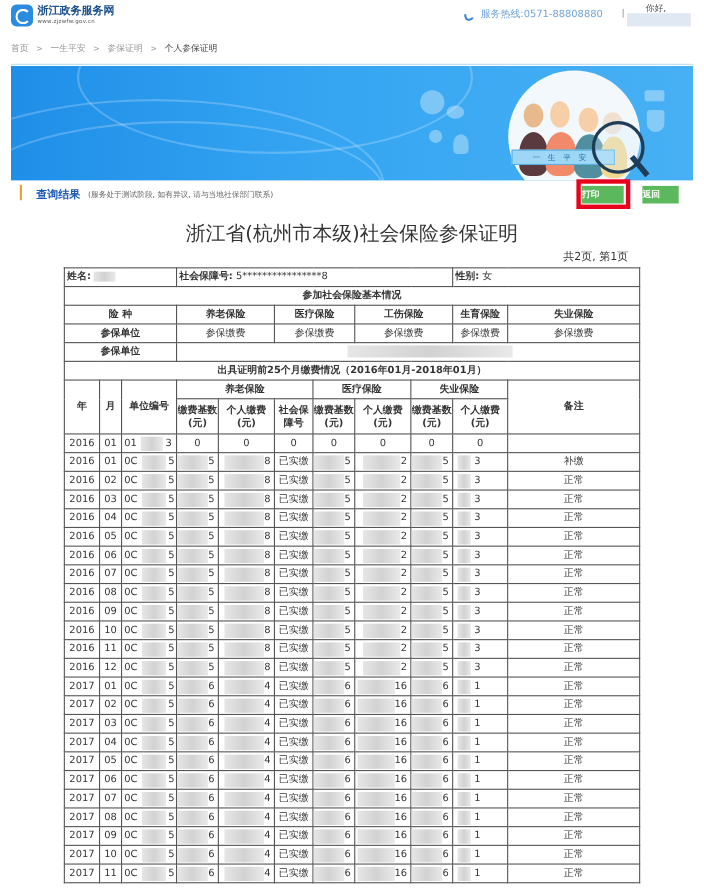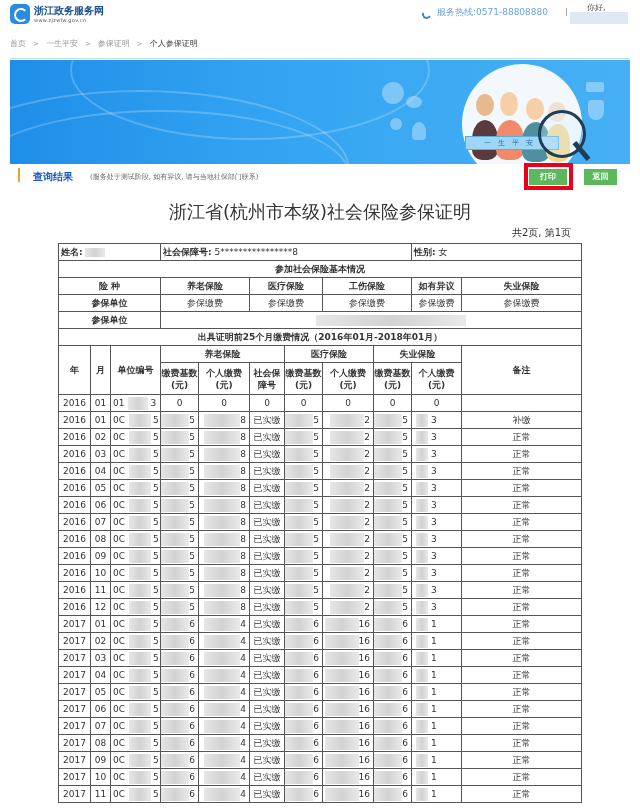--- a/index.html
+++ b/index.html
@@ -34,22 +34,22 @@
   .person { position: absolute; border-radius: 50% 50% 10px 10px; }
   .head { position: absolute; border-radius: 50%; background: #f6cfa8; }
   .ribbon-box { position: absolute; left: 463px; top: 130px; width: 94px; height: 14px; background: #9ed7f5; border: 1px solid #5aaee0; font-size: 7px; color: #2a6fa8; text-align: center; line-height: 12px; letter-spacing: 7px; }
   .magnifier { position: absolute; left: 538px; top: 100px; width: 48px; height: 48px; border: 3px solid #1f3d57; border-radius: 50%; background: rgba(220,240,255,0.3); }
   .mag-handle { position: absolute; left: 579px; top: 140px; width: 5px; height: 22px; background: #1f3d57; transform: rotate(-40deg); }
   .deco { position: absolute; background: rgba(255,255,255,0.35); border-radius: 50%; }
 
   
   .result-bar { position: absolute; left: 18px; top: 168px; width: 2px; height: 14px; background: #f0a030; }
   .result-title { position: absolute; left: 33px; top: 170px; font-size: 10px; font-weight: bold; color: #1c58b8; }
-  .result-note { position: absolute; left: 90px; top: 172px; font-size: 7px; color: #666; }
-  .btn { position: absolute; top: 169px; height: 16px; background: #5cb85c; color: #fff; font-size: 8px; font-weight: bold; text-align: center; line-height: 16px; border: none; font-family: "DejaVu Sans", sans-serif; }
+  .result-note { position: absolute; left: 80px; top: 172px; font-size: 7px; color: #666; }
+  .btn { position: absolute; top: 169px; height: 16px; background: #5cb85c; color: #fff; font-size: 8px; font-weight: bold; text-align: left; line-height: 16px; border: none; font-family: "DejaVu Sans", sans-serif; }
   .btn-print { left: 529px; width: 38px; }
   .btn-back { left: 584px; width: 33px; }
   .print-highlight { position: absolute; left: 524px; top: 163px; width: 49px; height: 27px; border: 4px solid #e8001c; }
 
   .doc-title { position: absolute; left: 0; width: 640px; top: 200px; text-align: center; font-size: 18px; color: #333; }
   .pager { position: absolute; left: 512px; top: 226px; font-size: 10px; color: #333; }
 
   
   table.cert { position: absolute; left: 58px; top: 243px; width: 523px; border-collapse: collapse; font-size: 9px; color: #333; table-layout: fixed; }
   table.cert td, table.cert th { border: 1px solid #555; text-align: center; padding: 0; height: 17px; line-height: 14px; font-weight: normal; overflow: hidden; white-space: nowrap; }
@@ -150,21 +150,21 @@
       <td colspan="2" class="l"><span class="b">性别:</span> <span>女</span></td>
     </tr>
     <tr>
       <td colspan="11" class="b">参加社会保险基本情况</td>
     </tr>
     <tr>
       <td colspan="3" class="b">险 种</td>
       <td colspan="2" class="b">养老保险</td>
       <td colspan="2" class="b">医疗保险</td>
       <td colspan="2" class="b">工伤保险</td>
-      <td colspan="1" class="b">如有异议</td>
+      <td colspan="1" class="b">生育保险</td>
       <td colspan="1" class="b">失业保险</td>
     </tr>
     <tr>
       <td colspan="3" class="b">参保单位</td>
       <td colspan="2">参保缴费</td>
       <td colspan="2">参保缴费</td>
       <td colspan="2">参保缴费</td>
       <td colspan="1">参保缴费</td>
       <td colspan="1">参保缴费</td>
     </tr>

